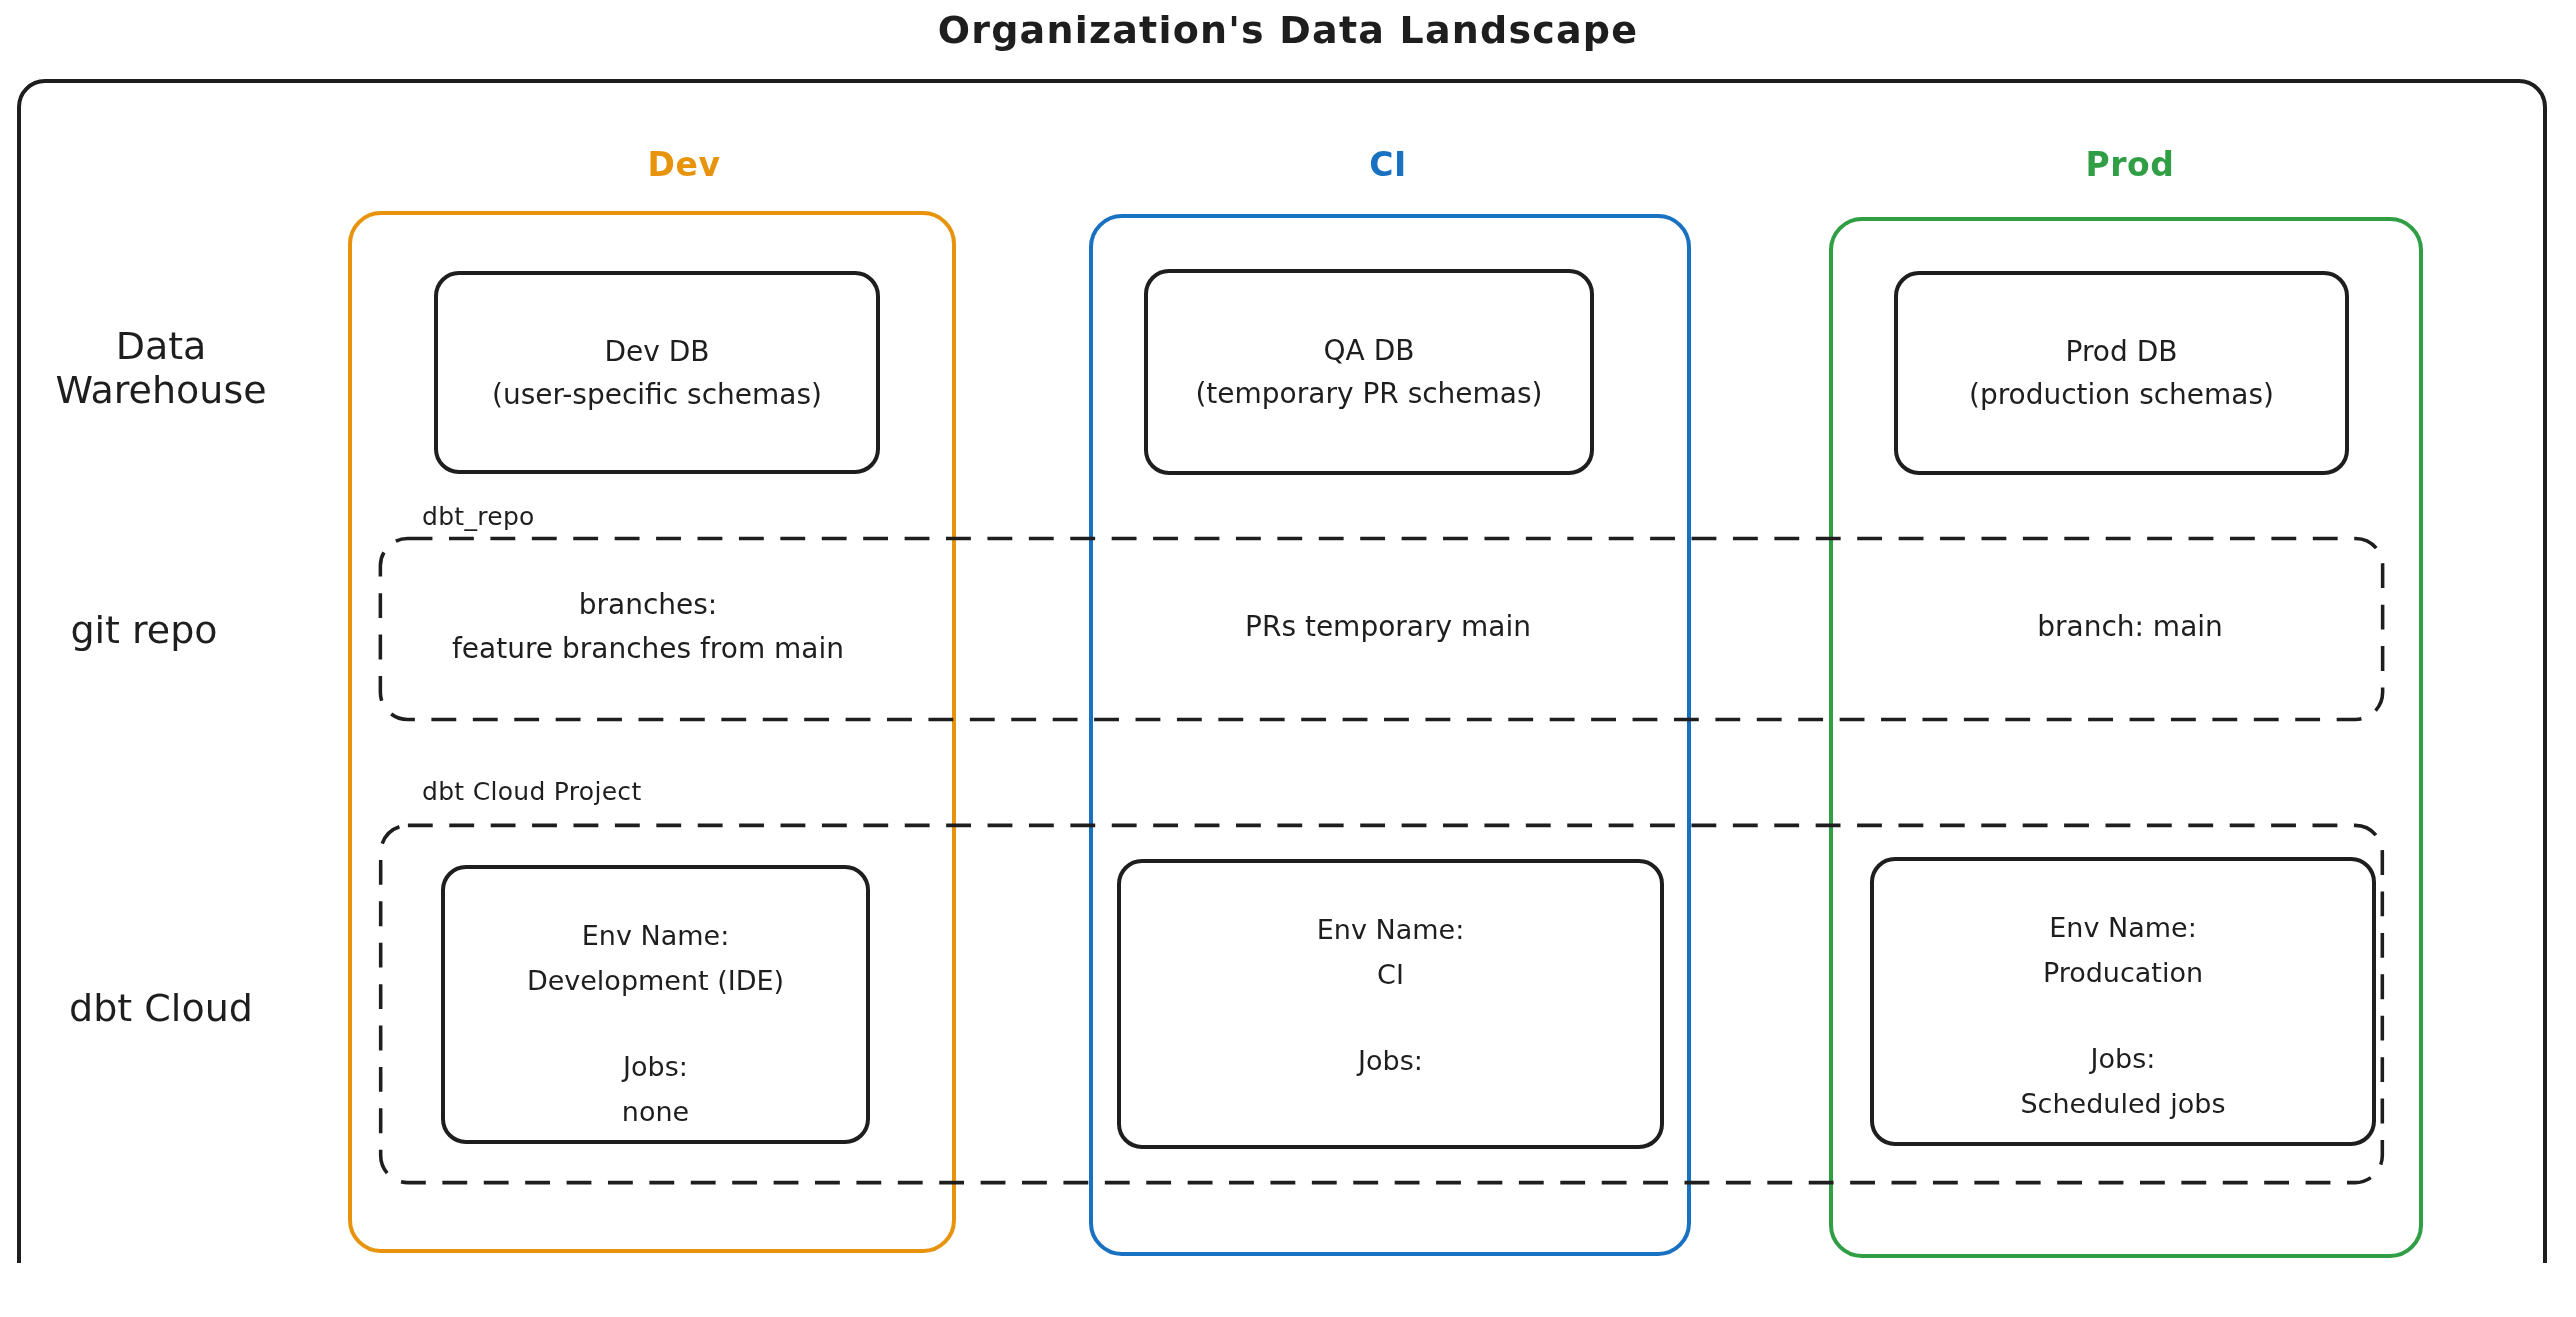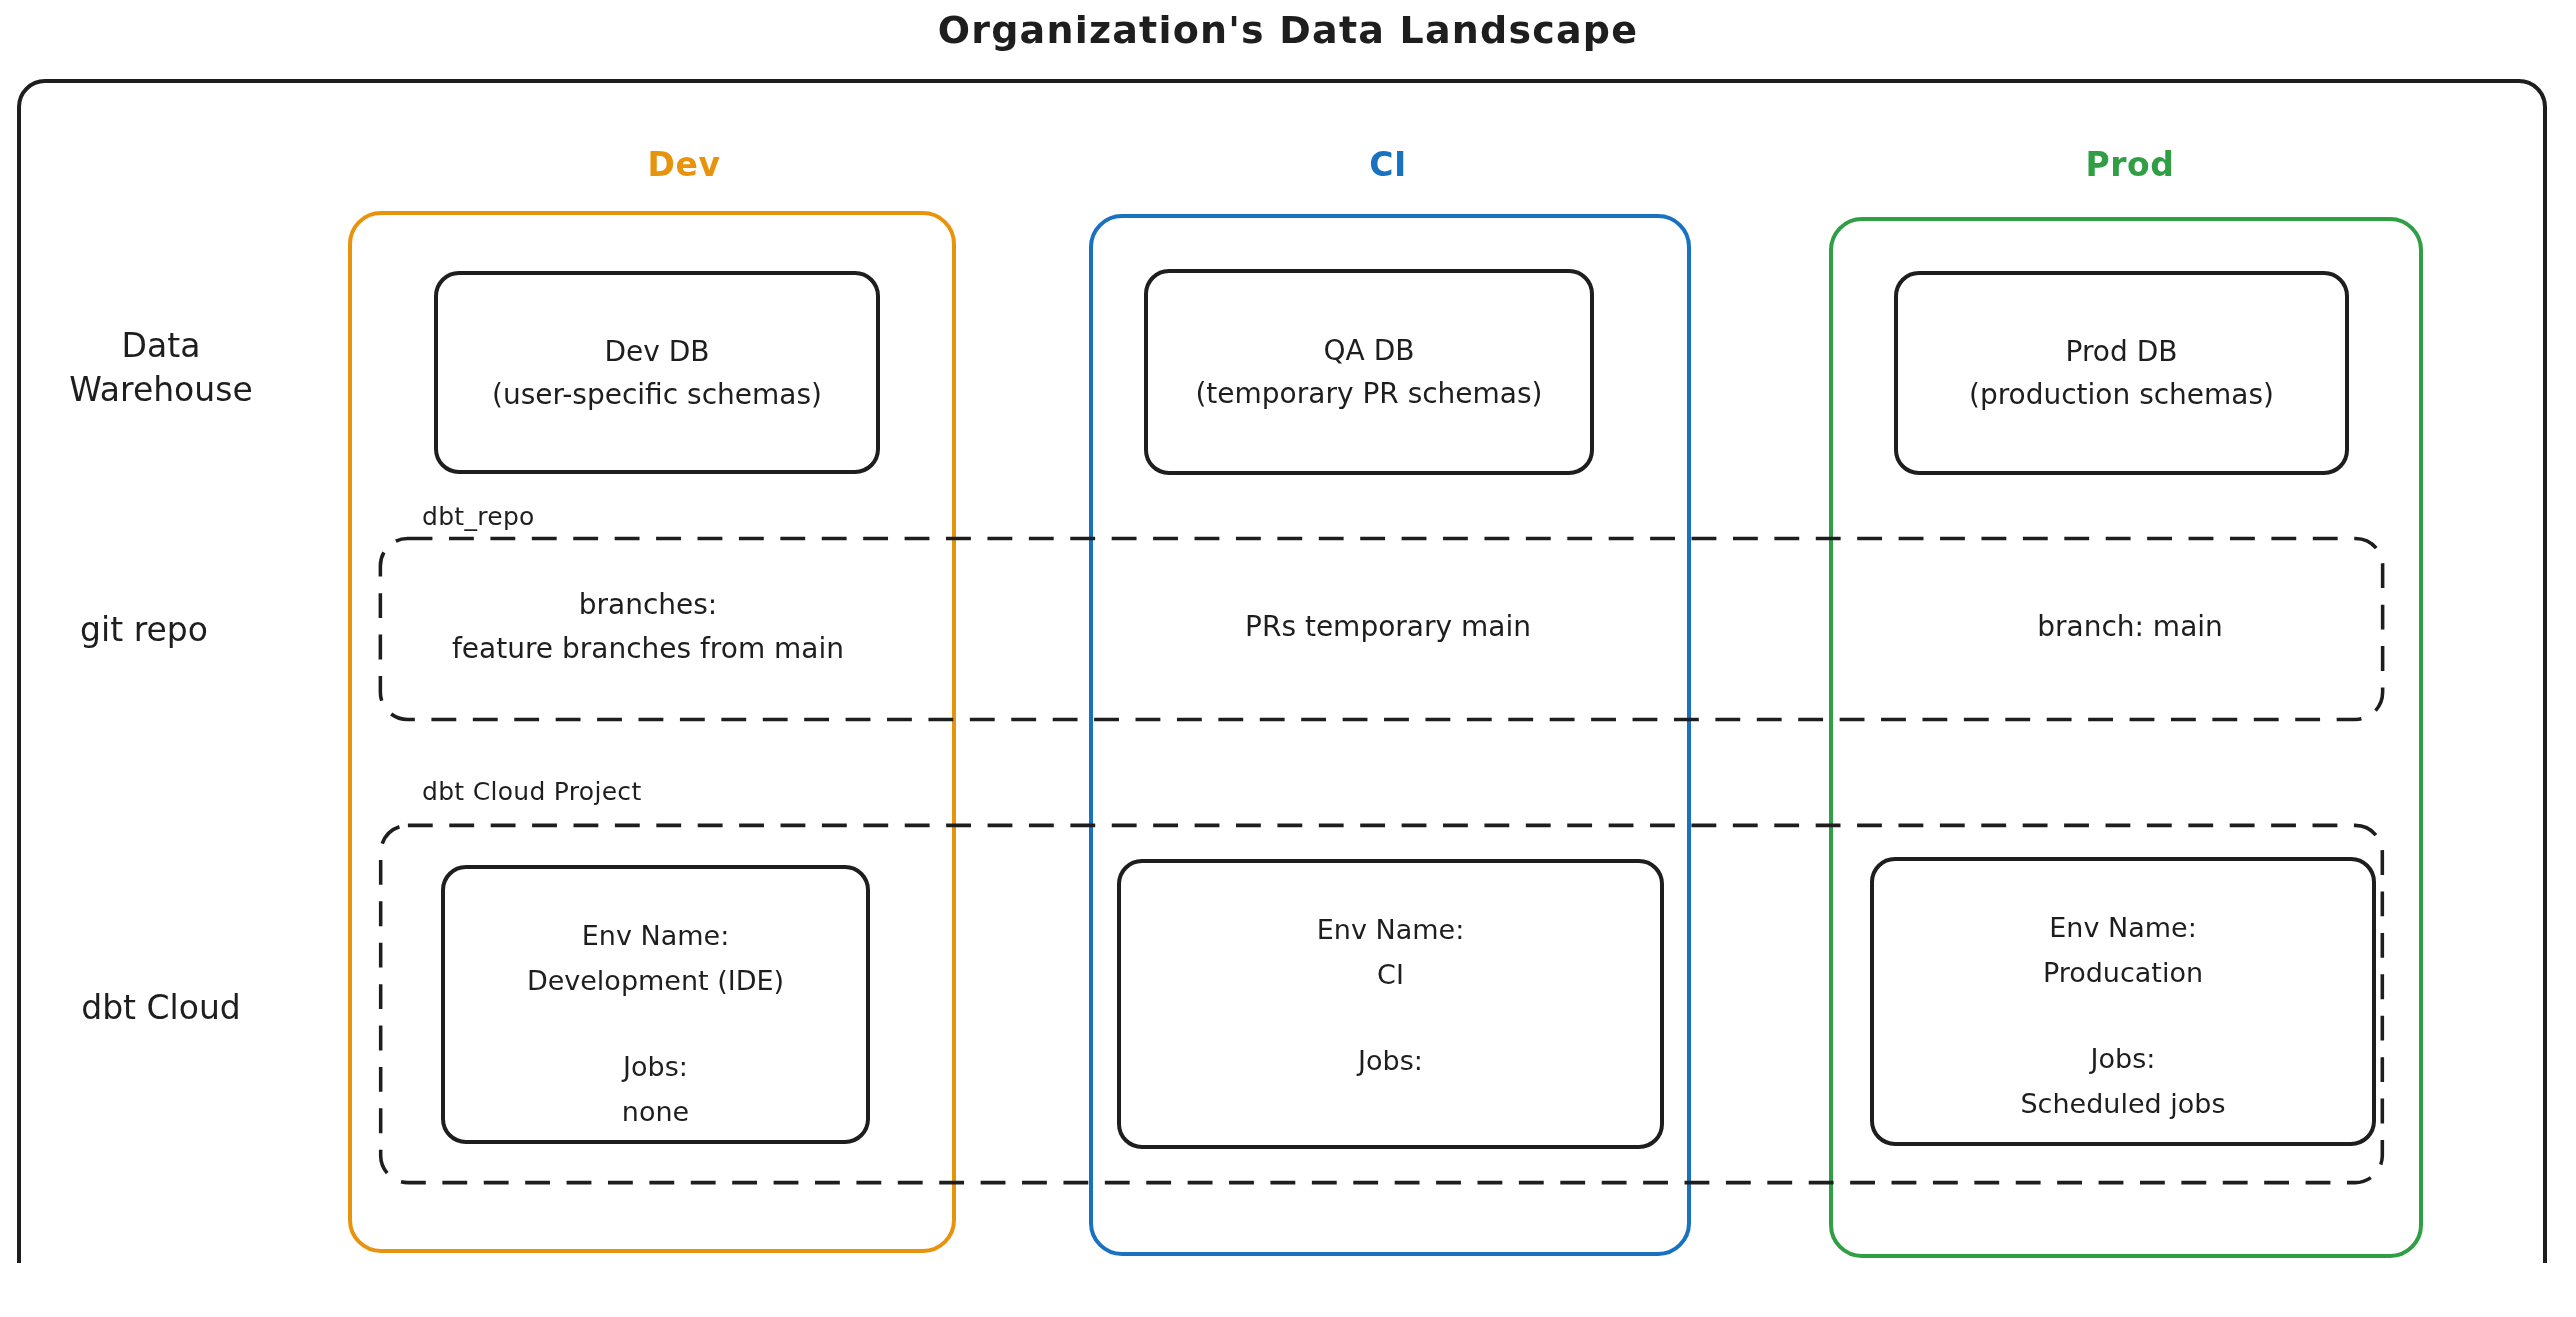--- a/index.html
+++ b/index.html
@@ -33,21 +33,21 @@
   .dashed-svg{position:absolute;overflow:visible;}
   .dashed-svg.repo{left:378px;top:536px;}
   .dashed-svg.project{left:378px;top:823px;}
   .ann{
     position:absolute;left:386px;font-size:25px;line-height:26px;letter-spacing:0.3px;margin-left:36px;
   }
   .ann.repo{top:504px;}
   .ann.project{top:779px;}
   .row-label{
     position:absolute;transform:translateX(-50%);
-    font-size:33px;line-height:44px;text-align:center;white-space:nowrap;
+    font-size:38px;line-height:44px;text-align:center;white-space:nowrap;
   }
   .row-label.warehouse{left:161px;top:324px;}
   .row-label.git{left:144px;top:608px;}
   .row-label.cloud{left:161px;top:986px;}
   .box{
     position:absolute;border:4.7px solid var(--ink,#1e1e1e);border-radius:25px;
     display:flex;flex-direction:column;align-items:center;justify-content:center;
     text-align:center;font-size:28px;line-height:43px;background:transparent;
   }
   .box.db.dev-db{left:434px;top:271px;width:438px;height:195px;}

